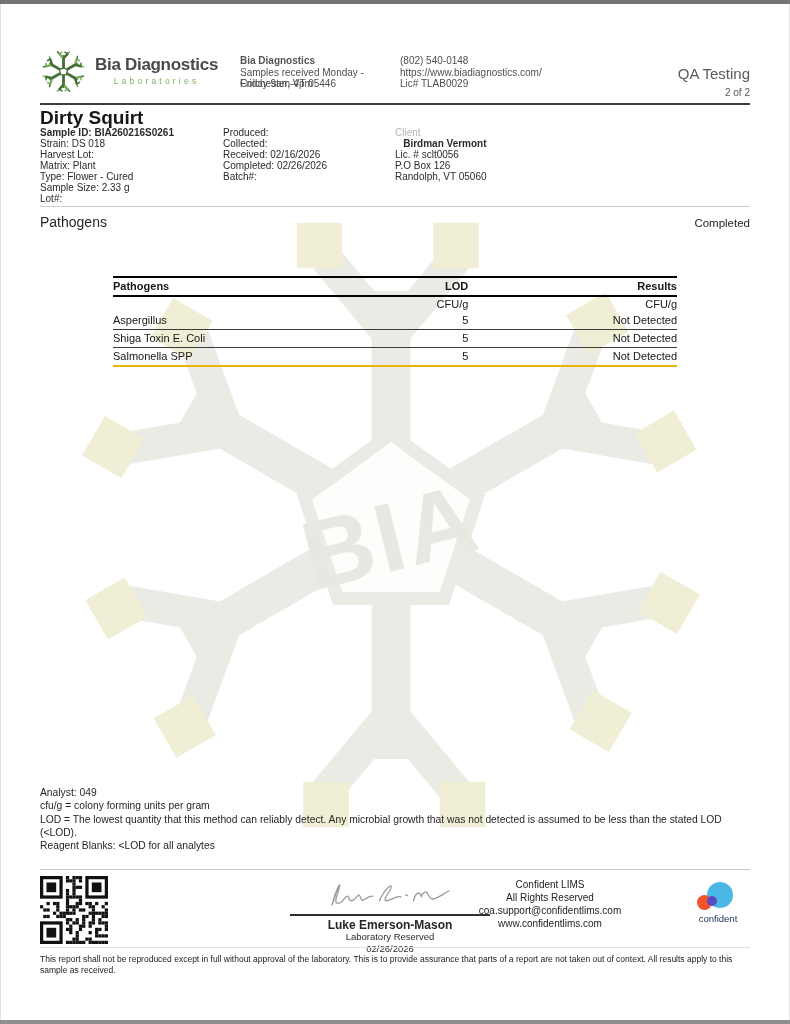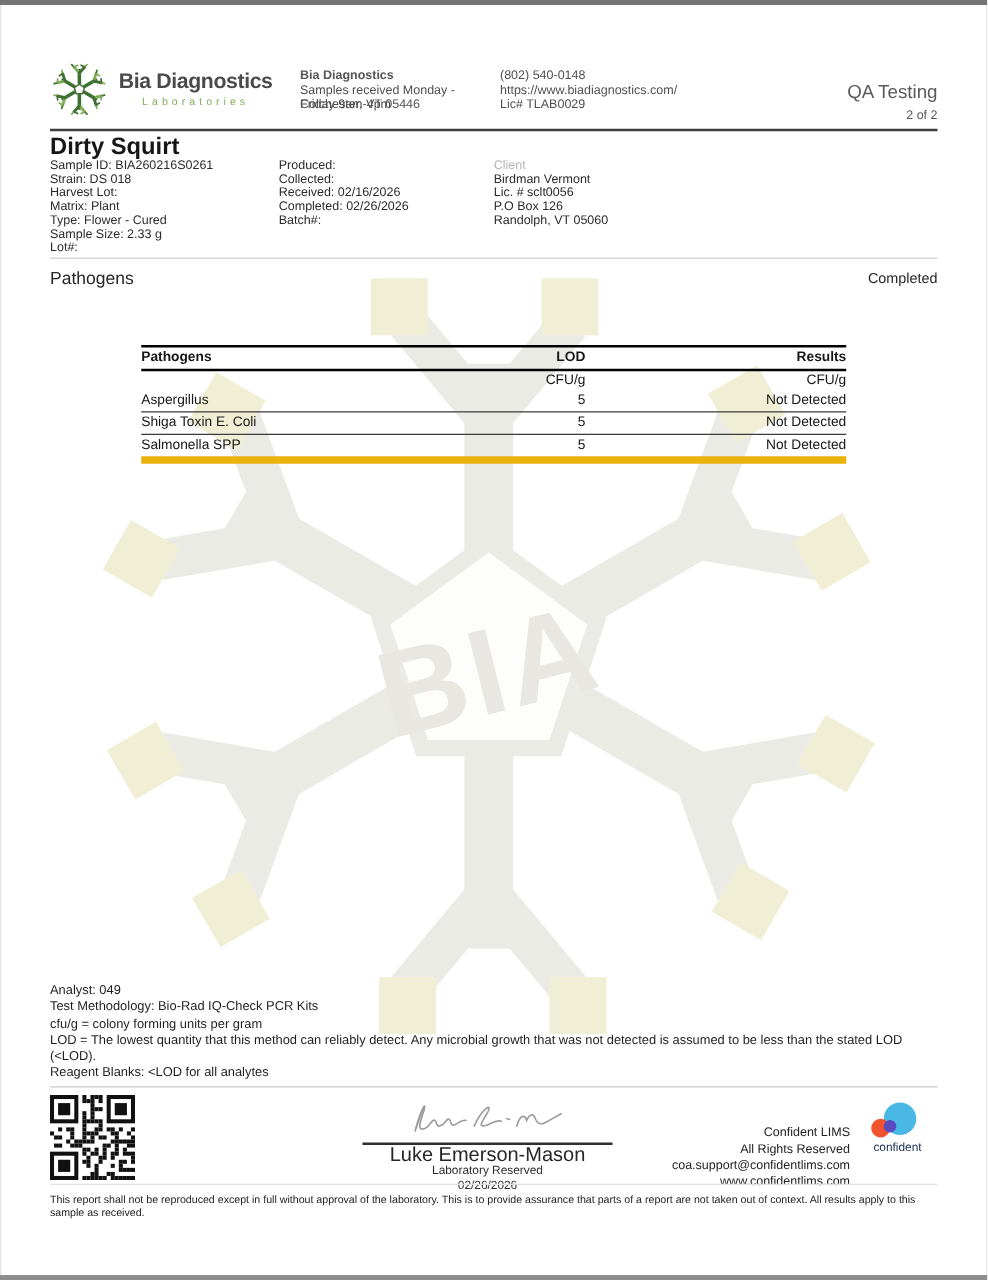--- a/index.html
+++ b/index.html
@@ -27,52 +27,52 @@
   .qa-type{position:absolute;right:0;top:0;font-size:15px;color:#5a5a5a;margin-top:19px;}
   .page-num{position:absolute;right:0;top:41px;font-size:10px;color:#555;}
   .rule-dark{position:absolute;left:40px;top:103px;right:40px;height:2px;background:#3d3d3d;}
 
   
   .title{position:absolute;left:40px;top:107px;font-size:19px;font-weight:bold;color:#161616;}
   .sample{position:absolute;left:40px;top:127px;right:40px;font-size:10px;line-height:11px;color:#2b2b2b;}
   .sample .col1{position:absolute;left:0;top:0;}
   .sample .col2{position:absolute;left:183px;top:0;}
   .sample .col3{position:absolute;left:355px;top:0;}
-  .sample .b{font-weight:normal;}
+  .sample .b{font-weight:bold;text-align:right;}
   .client-label{color:#b5b5b5;}
   .rule-light{position:absolute;left:40px;top:206px;right:40px;height:1px;background:#cfcfcf;}
 
   
   .section-title{position:absolute;left:40px;top:214px;font-size:14px;color:#262626;}
   .section-status{position:absolute;right:40px;top:217px;font-size:11.5px;color:#262626;}
 
   
   .ptable{position:absolute;left:113px;top:276px;}
   table{width:564px;border-collapse:collapse;table-layout:fixed;font-size:11px;color:#161616;}
   col.c1{width:46%;} col.c2{width:17%;} col.c3{width:37%;}
   thead th{font-weight:bold;text-align:left;padding:2px 0 3px;
            border-top:2px solid #000;border-bottom:2px solid #000;}
   thead th.r{text-align:right;}
   tr.units td{padding:1px 0 2px;}
   td.r{text-align:right;}
   tbody tr.data td{padding:2px 0 3px;border-bottom:1px solid #3a3a3a;}
-  tbody tr.data:last-child td{border-bottom:6px solid #eab308;}
+  tbody tr.data:last-child td{border-bottom:2px solid #eab308;}
 
   
   .notes{position:absolute;left:40px;top:786px;right:40px;font-size:10.3px;line-height:13.3px;color:#1f1f1f;}
   .rule-mid{position:absolute;left:40px;top:869px;right:40px;height:1px;background:#c9c9c9;}
 
   
   .qr{position:absolute;left:40px;top:876px;width:68px;height:68px;}
   .sig-block{position:absolute;left:255px;top:872px;width:270px;text-align:center;}
   .sig-svg{display:block;margin:0 auto;width:205px;height:42px;}
   .sig-line{width:200px;margin:0 auto 3px;border-top:2px solid #2f2f2f;}
-  .sig-name{font-size:16px;font-weight:normal;color:#262626;line-height:12px;}
+  .sig-name{font-size:12px;font-weight:bold;color:#262626;line-height:12px;}
   .sig-title,.sig-date{font-size:9.5px;color:#2c2c2c;line-height:12px;}
-  .lims{position:absolute;right:110px;top:900px;width:260px;text-align:right;font-size:10px;line-height:13px;color:#232323;}
+  .lims{position:absolute;right:110px;top:878px;width:260px;text-align:center;font-size:10px;line-height:13px;color:#232323;}
   .cf-logo{position:absolute;right:46px;top:882px;width:52px;height:48px;}
   .cf-blue{position:absolute;left:15px;top:0;width:26px;height:26px;border-radius:50%;background:#49b8e5;}
   .cf-orange{position:absolute;left:5px;top:13px;width:15px;height:15px;border-radius:50%;background:#f0532e;}
   .cf-purple{position:absolute;left:15px;top:14px;width:10px;height:10px;border-radius:50%;background:#5b4bc0;}
   .cf-text{position:absolute;left:0;top:31px;width:52px;text-align:center;font-size:9.5px;color:#1a2b52;}
 
   .rule-faint{position:absolute;left:40px;top:947px;right:40px;height:1px;background:#e0e0e0;}
   .disclaimer{position:absolute;left:40px;top:954px;right:40px;font-size:8.5px;line-height:11px;color:#222;}
 </style>
 </head>
@@ -213,21 +213,20 @@
           <td>Salmonella SPP</td>
           <td class="r">5</td>
           <td class="r">Not Detected</td>
         </tr>
       </tbody>
     </table>
   </div>
 
   <div class="notes">
     <div>Analyst: 049</div>
-    <div>Test Methodology: Bio-Rad IQ-Check PCR Kits</div>
     <div>cfu/g = colony forming units per gram</div>
     <div>LOD = The lowest quantity that this method can reliably detect. Any microbial growth that was not detected is assumed to be less than the stated LOD (&lt;LOD).</div>
     <div>Reagent Blanks: &lt;LOD for all analytes</div>
   </div>
   <div class="rule-mid"></div>
 
   <div class="qr">
     <svg id="qr-svg" viewBox="0 0 67.2 67.2" width="68" height="68">
         <rect x="25.6" y="0" width="3.2" height="3.2" fill="#111"></rect>
         <rect x="32" y="0" width="3.2" height="3.2" fill="#111"></rect>

